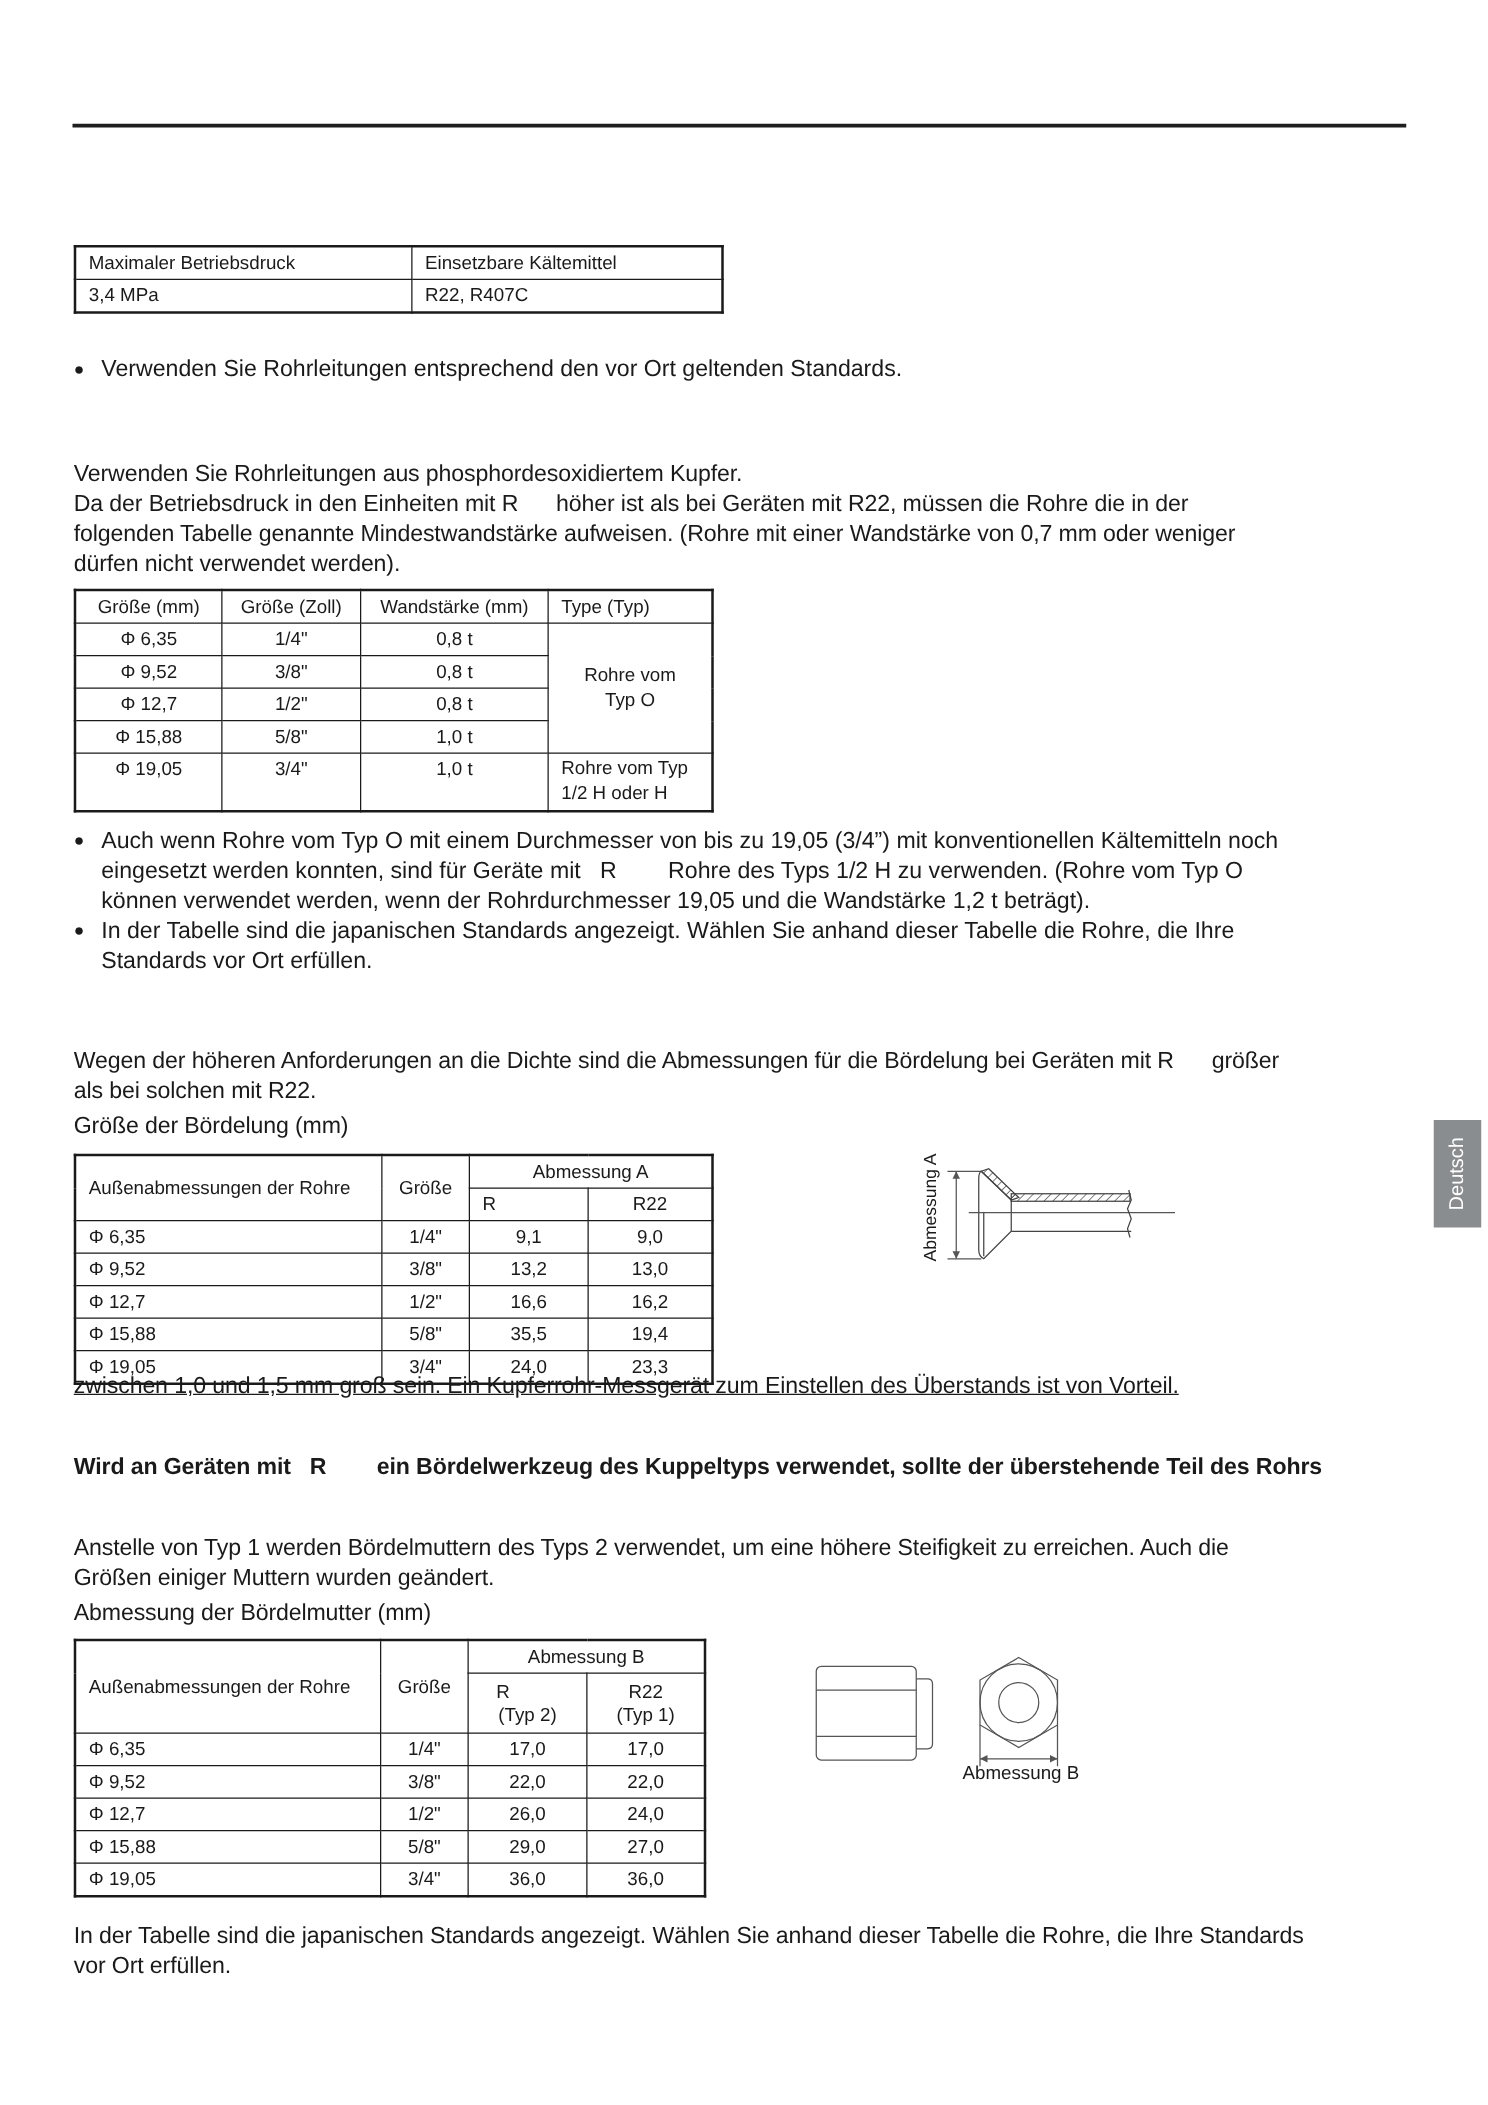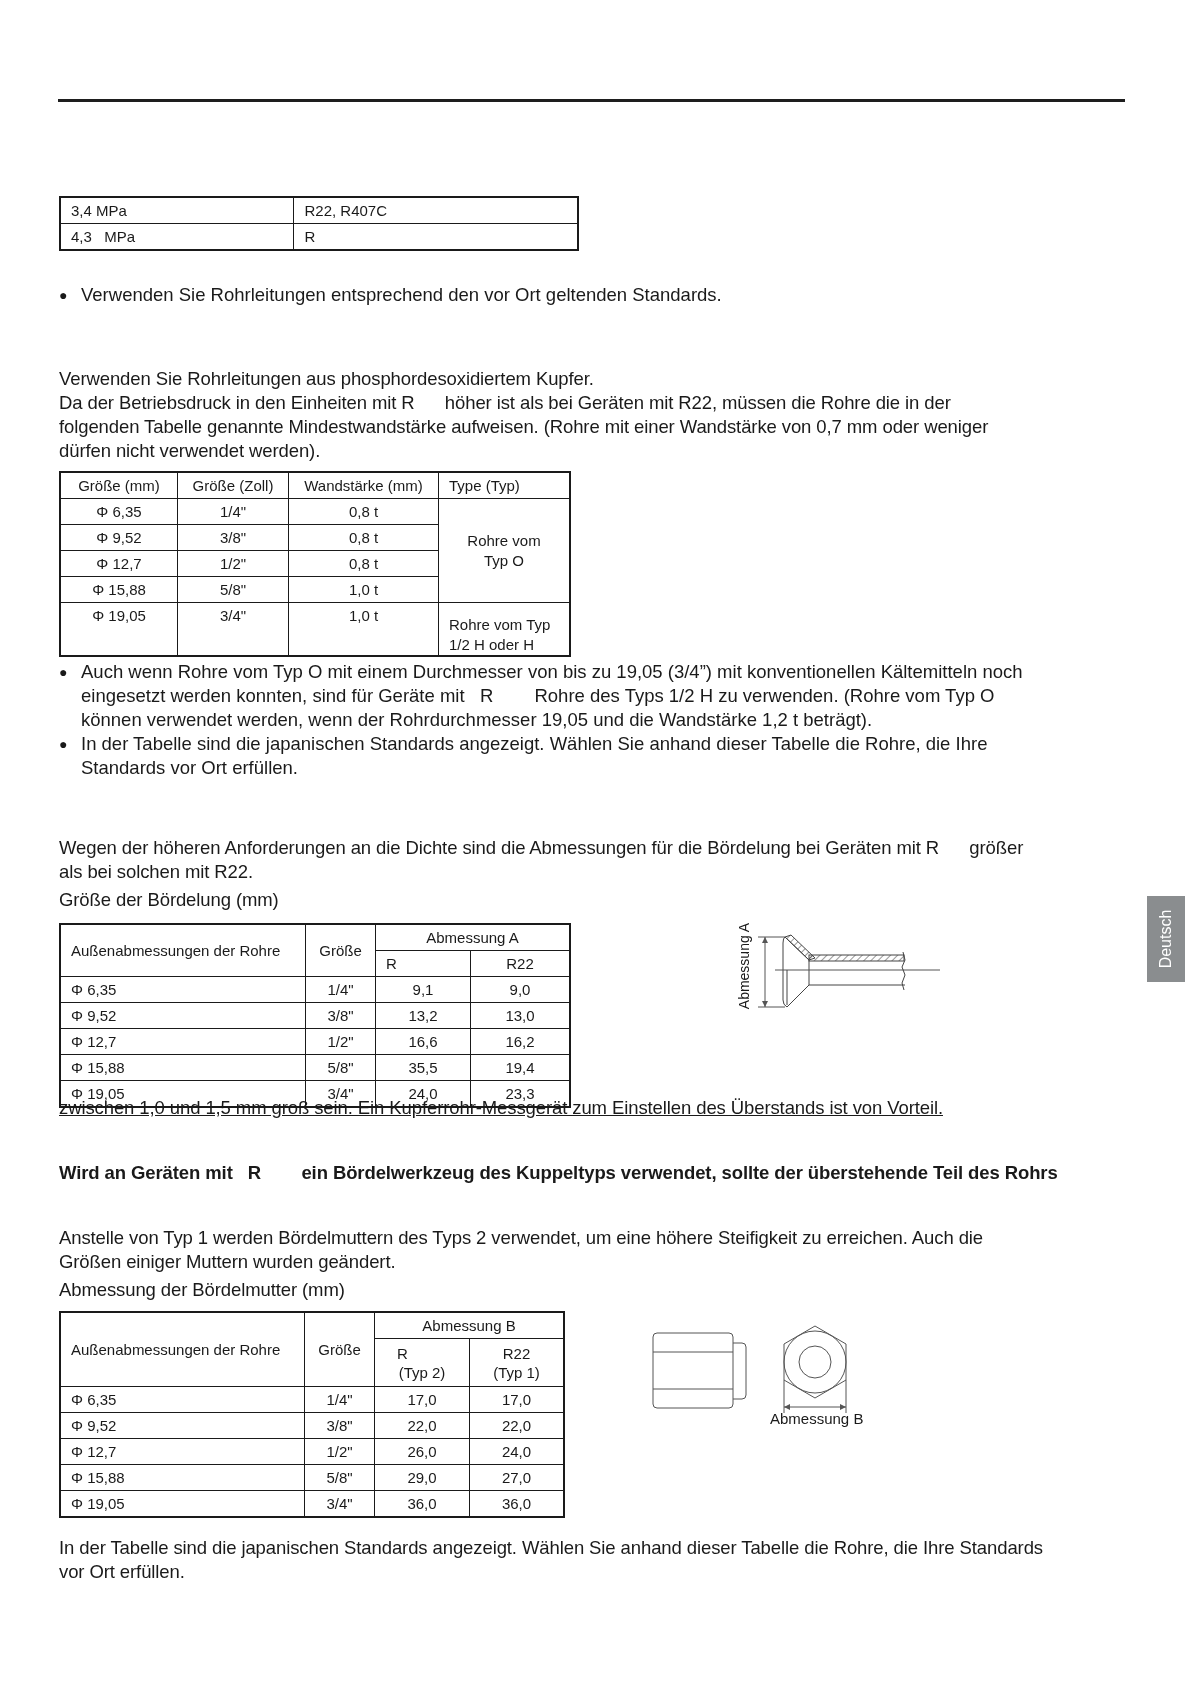--- a/index.html
+++ b/index.html
@@ -18,27 +18,27 @@
     .tab span { position: absolute; left: 50%; top: 50%; transform: translate(-50%, -50%) rotate(-90deg); color: #ffffff; font-size: 16px; white-space: nowrap; }
     svg { position: absolute; }
   </style>
 </head>
 <body>
 
 <div class="rule"></div>
 
 <table class="t outer" style="left:59px; top:196px; width:520px;">
   <tbody>
+      <tr>
+    <td class="l" style="width:248px;">Maximaler Betriebsdruck</td>
+    <td class="l">Einsetzbare Kältemittel</td>
+  </tr>
   <tr>
     <td class="l">3,4 MPa</td>
     <td class="l">R22, R407C</td>
-  </tr>
-  <tr>
-    <td class="l" style="white-space:pre;">4,3   MPa</td>
-    <td class="l">R</td>
   </tr>
 </tbody>
   </table>
 
 <div class="bullet" style="top:283px;">
   <span class="dot">●</span>
   <span class="txt">Verwenden Sie Rohrleitungen entsprechend den vor Ort geltenden Standards.</span>
 </div>
 
 <div class="p" style="top:367px; white-space:pre;">Verwenden Sie Rohrleitungen aus phosphordesoxidiertem Kupfer.</div>
@@ -75,21 +75,21 @@
   </tr>
   <tr>
     <td class="c">Φ 15,88</td>
     <td class="c">5/8"</td>
     <td class="c">1,0 t</td>
   </tr>
   <tr style="height:46px;">
     <td class="c" style="vertical-align:top; padding-top:4px;">Φ 19,05</td>
     <td class="c" style="vertical-align:top; padding-top:4px;">3/4"</td>
     <td class="c" style="vertical-align:top; padding-top:4px;">1,0 t</td>
-    <td class="l" style="vertical-align:top; padding-top:12px; line-height:20px;">
+    <td class="l" style="vertical-align:top; padding-top:2px; line-height:20px;">
       <div>Rohre vom Typ</div>
       <div>1/2 H oder H</div>
     </td>
   </tr>
 </tbody>
   </table>
 
 <div class="bullet" style="top:660px;">
   <span class="dot">●</span>
   <span class="txt" style="top:0; white-space:pre;">Auch wenn Rohre vom Typ O mit einem Durchmesser von bis zu 19,05 (3/4”) mit konventionellen Kältemitteln noch</span>

